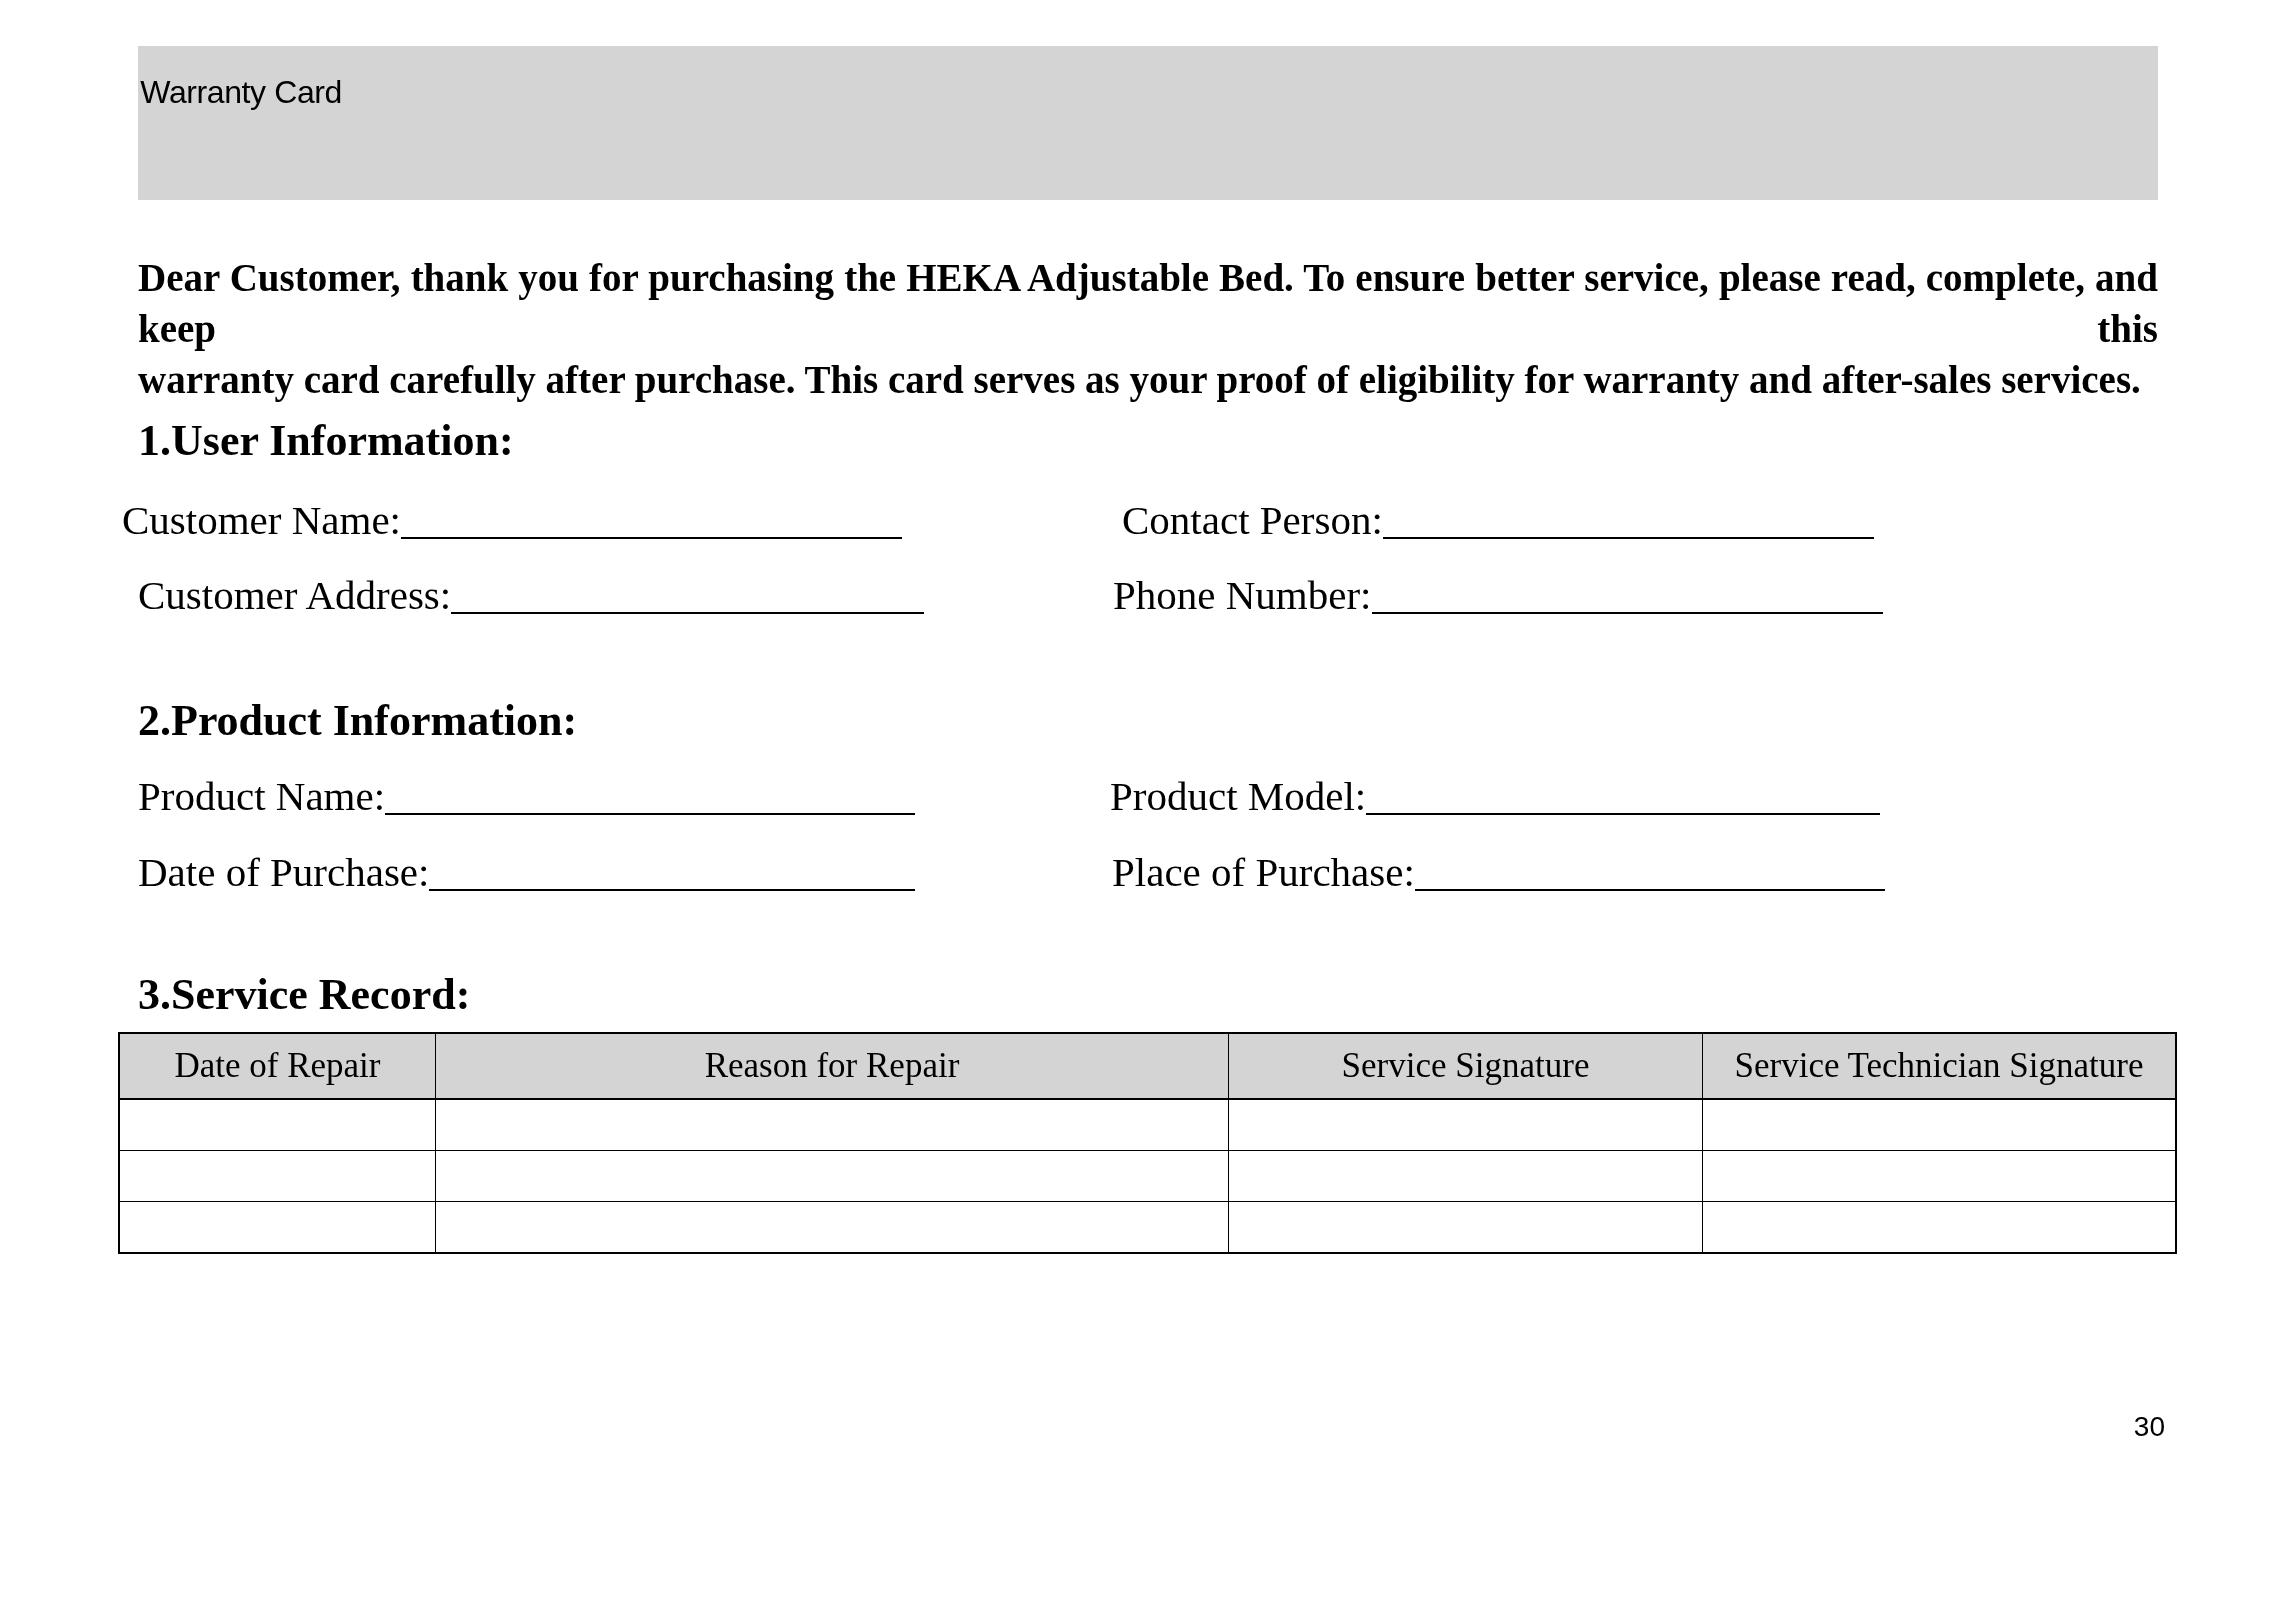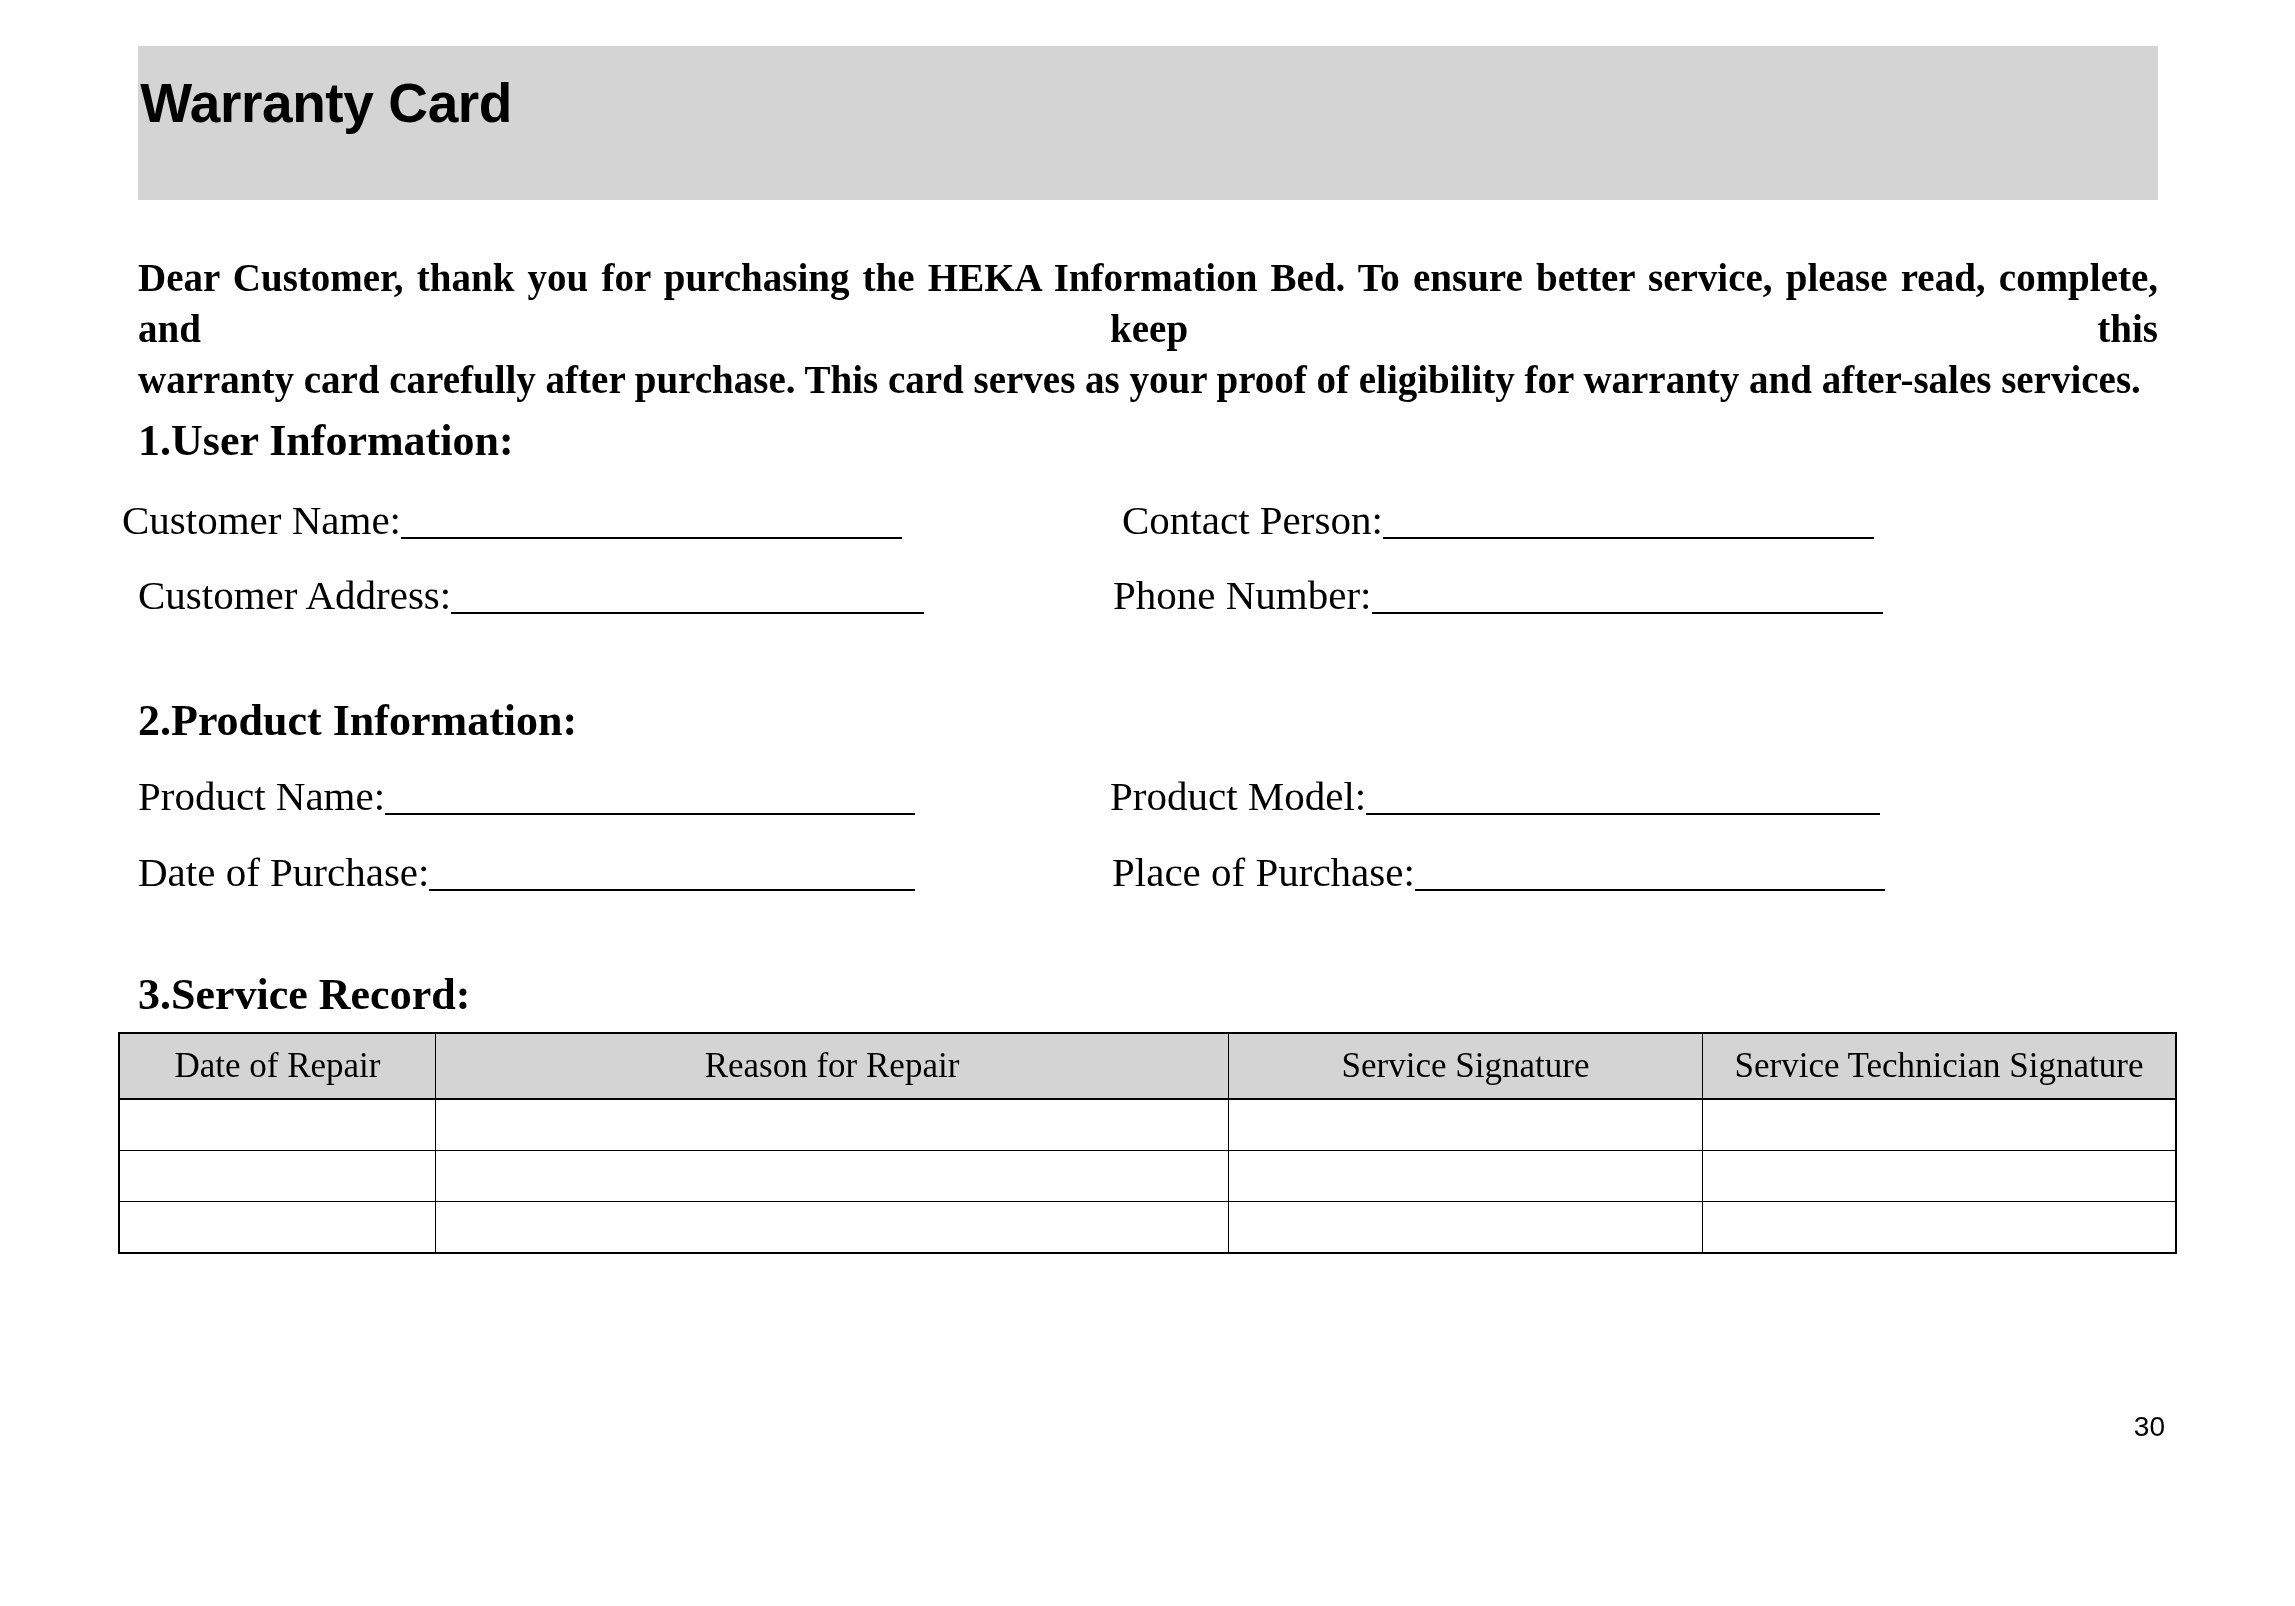--- a/index.html
+++ b/index.html
@@ -16,22 +16,22 @@
   .title-bar{
     position:absolute;
     left:138px; top:46px;
     width:2020px; height:154px;
     background:#d4d4d4;
   }
   .title-text{
     position:absolute;
     left:2.3px; top:29.5px;
     font-family:"Liberation Sans", sans-serif;
-    font-weight:700;
-    font-size:55px;
+    font-weight:400;
+    font-size:32px;
     line-height:1;
     letter-spacing:-0.4px;
     color:#000;
     white-space:nowrap;
   }
   
   .intro{
     position:absolute;
     left:138px; top:252px;
     width:2020px;
@@ -103,21 +103,21 @@
 </head>
 <body>
 
 <div id="page">
 
   <div class="title-bar">
     <div class="title-text">Warranty Card</div>
   </div>
 
   <div class="intro">
-    <div class="l1">Dear Customer, thank you for purchasing the HEKA Information Bed. To ensure better service, please read, complete, and keep this</div>
+    <div class="l1">Dear Customer, thank you for purchasing the HEKA Adjustable Bed. To ensure better service, please read, complete, and keep this</div>
     <div class="l2">warranty card carefully after purchase. This card serves as your proof of eligibility for warranty and after-sales services.</div>
   </div>
 
   <div class="sec-heading" id="h-user">1.User Information:</div>
 
   <div class="field" style="left:122px; top:498px; width:780px;">
     <span class="lbl">Customer Name:</span>
     <span class="line"></span>
   </div>
   <div class="field" style="left:1122px; top:498px; width:752px;">

